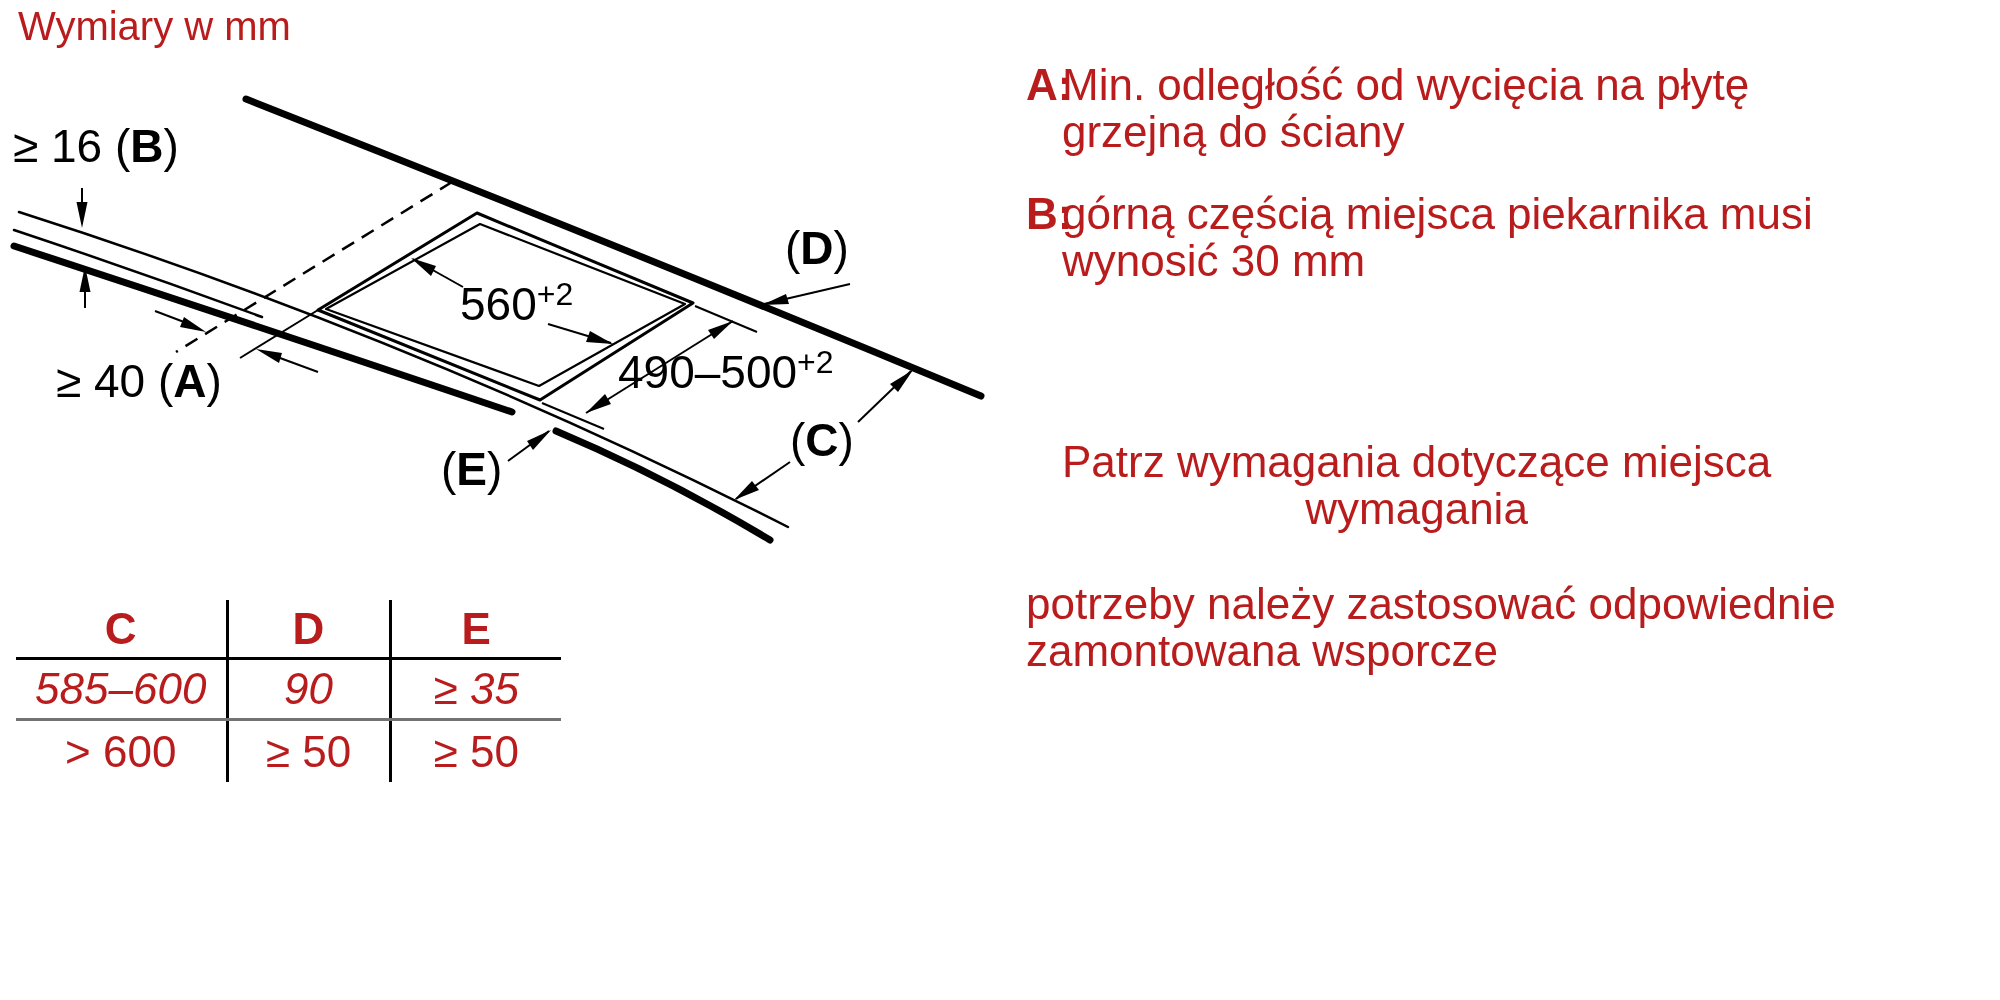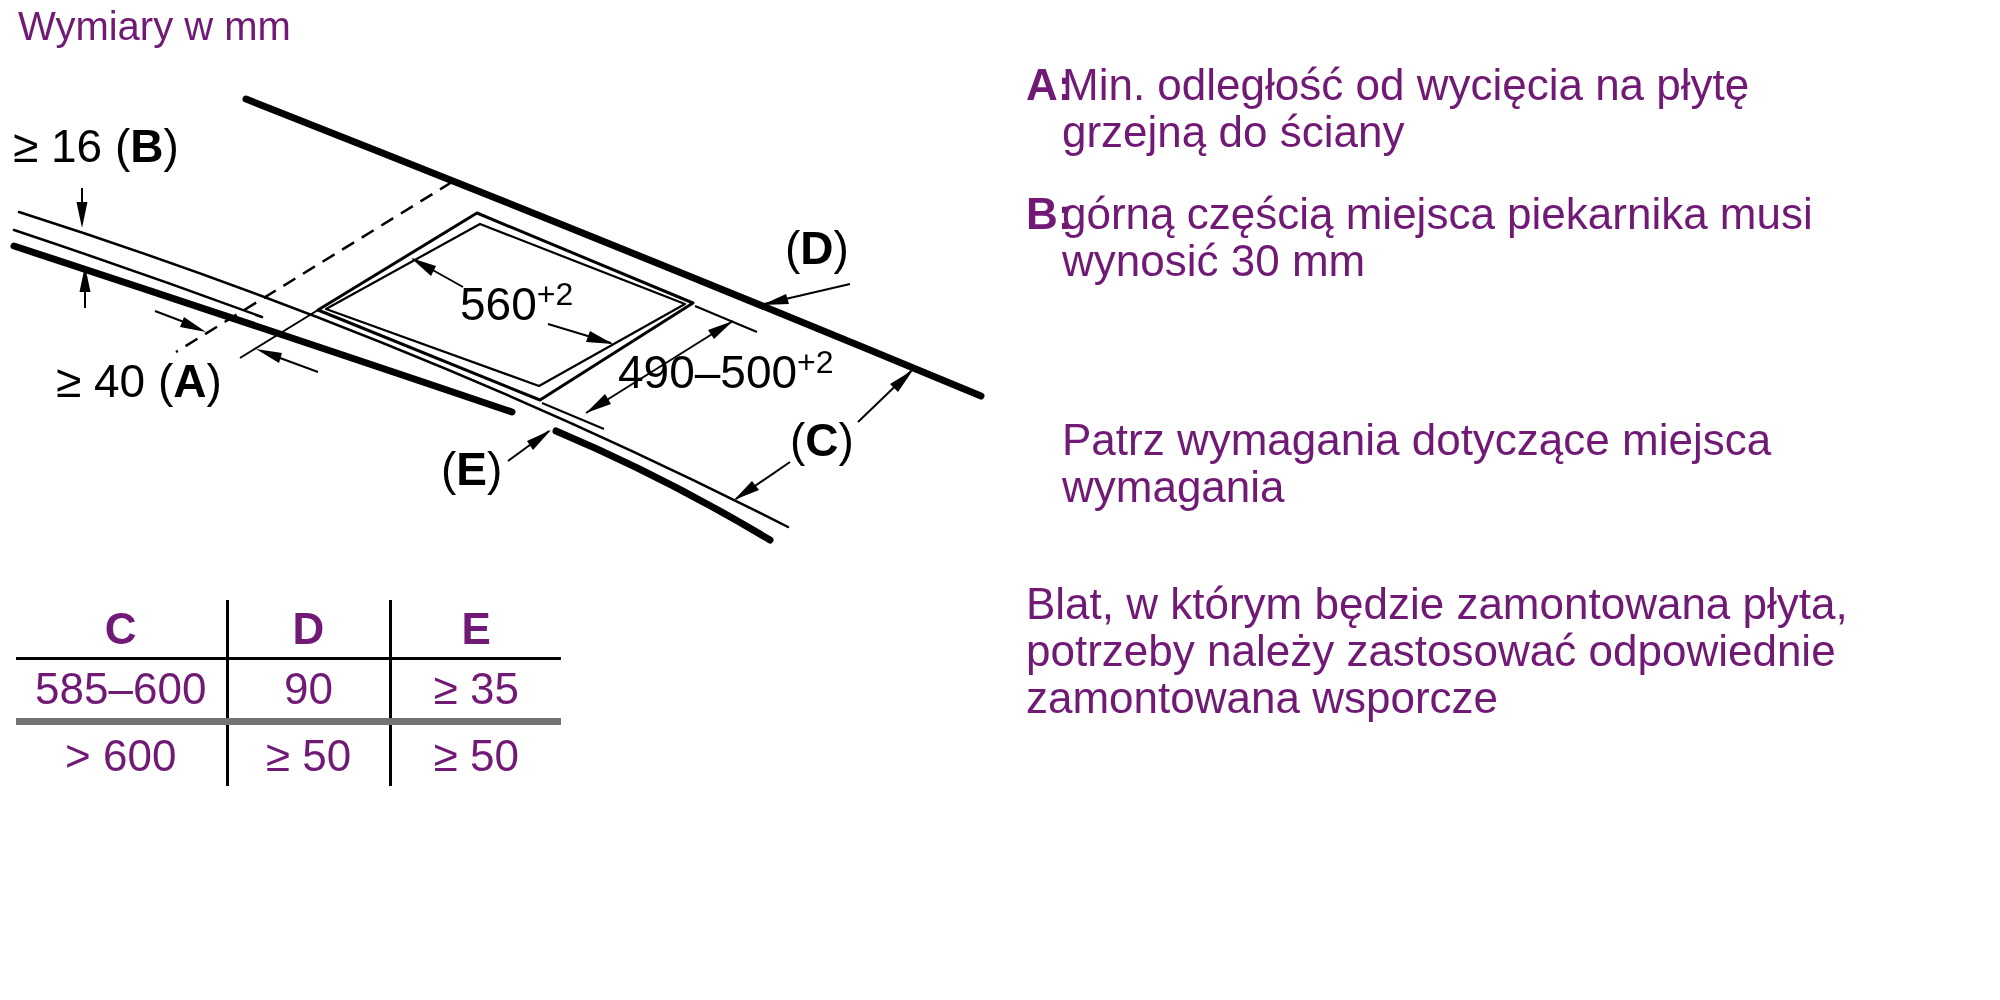--- a/index.html
+++ b/index.html
@@ -2,21 +2,21 @@
 <html><head>
 <meta charset="utf-8">
 <style>
   html,body { margin:0; padding:0; }
   #canvas {
     position: relative;
     width: 2000px;
     height: 1000px;
     background: #ffffff;
     font-family: "Liberation Sans", sans-serif;
-    color: #701a75;
+    color: #b91c1c;
     overflow: hidden;
   }
   #page-title {
     position: absolute;
     left: 18px; top: 4px;
     font-size: 40px;
     white-space: nowrap;
   }
   #diagram-svg { position: absolute; left: 0; top: 0; }
   .dlabel { font-family: "Liberation Sans", sans-serif; font-size: 46px; fill: #000; }
@@ -31,21 +31,21 @@
     table-layout: fixed;
     font-size: 44px;
     text-align: center;
   }
   #dim-table col.c1 { width: 211px; }
   #dim-table col.c2 { width: 163px; }
   #dim-table col.c3 { width: 171px; }
   #dim-table th, #dim-table td { padding: 0; font-weight: normal; vertical-align: middle; }
   #dim-table thead th { height: 57px; border-bottom: 3px solid #000; }
   #dim-table thead th { font-weight: bold; }
-  #dim-table tbody tr:first-child td { height: 58px; border-bottom: 7px solid #737373; }
+  #dim-table tbody tr:first-child td { height: 58px; border-bottom: 3px solid #737373; font-style: italic; }
   #dim-table tbody tr:last-child td { height: 61px; }
   #dim-table .vline { border-right: 3px solid #000; }
 
   
   .note {
     position: absolute;
     display: flex;
     font-size: 44px;
     line-height: 47px;
     white-space: nowrap;
@@ -152,24 +152,23 @@
   </div>
 
   <div class="note" style="left:1026px; top:190px;">
     <div class="note-label">B:</div>
     <div class="note-body">
       <div>górną częścią miejsca piekarnika musi</div>
       <div>wynosić 30 mm</div>
     </div>
   </div>
 
-  <div class="para" style="left:1062px; top:416px;">
+  <div class="para" style="left:1062px; top:438px;text-align:center;">
     <div>Patrz wymagania dotyczące miejsca</div>
     <div>wymagania</div>
   </div>
 
   <div class="para" style="left:1026px; top:580px;">
-    <div>Blat, w którym będzie zamontowana płyta,</div>
     <div>potrzeby należy zastosować odpowiednie</div>
     <div>zamontowana wsporcze</div>
   </div>
 
 </div>
 
 </body></html>

